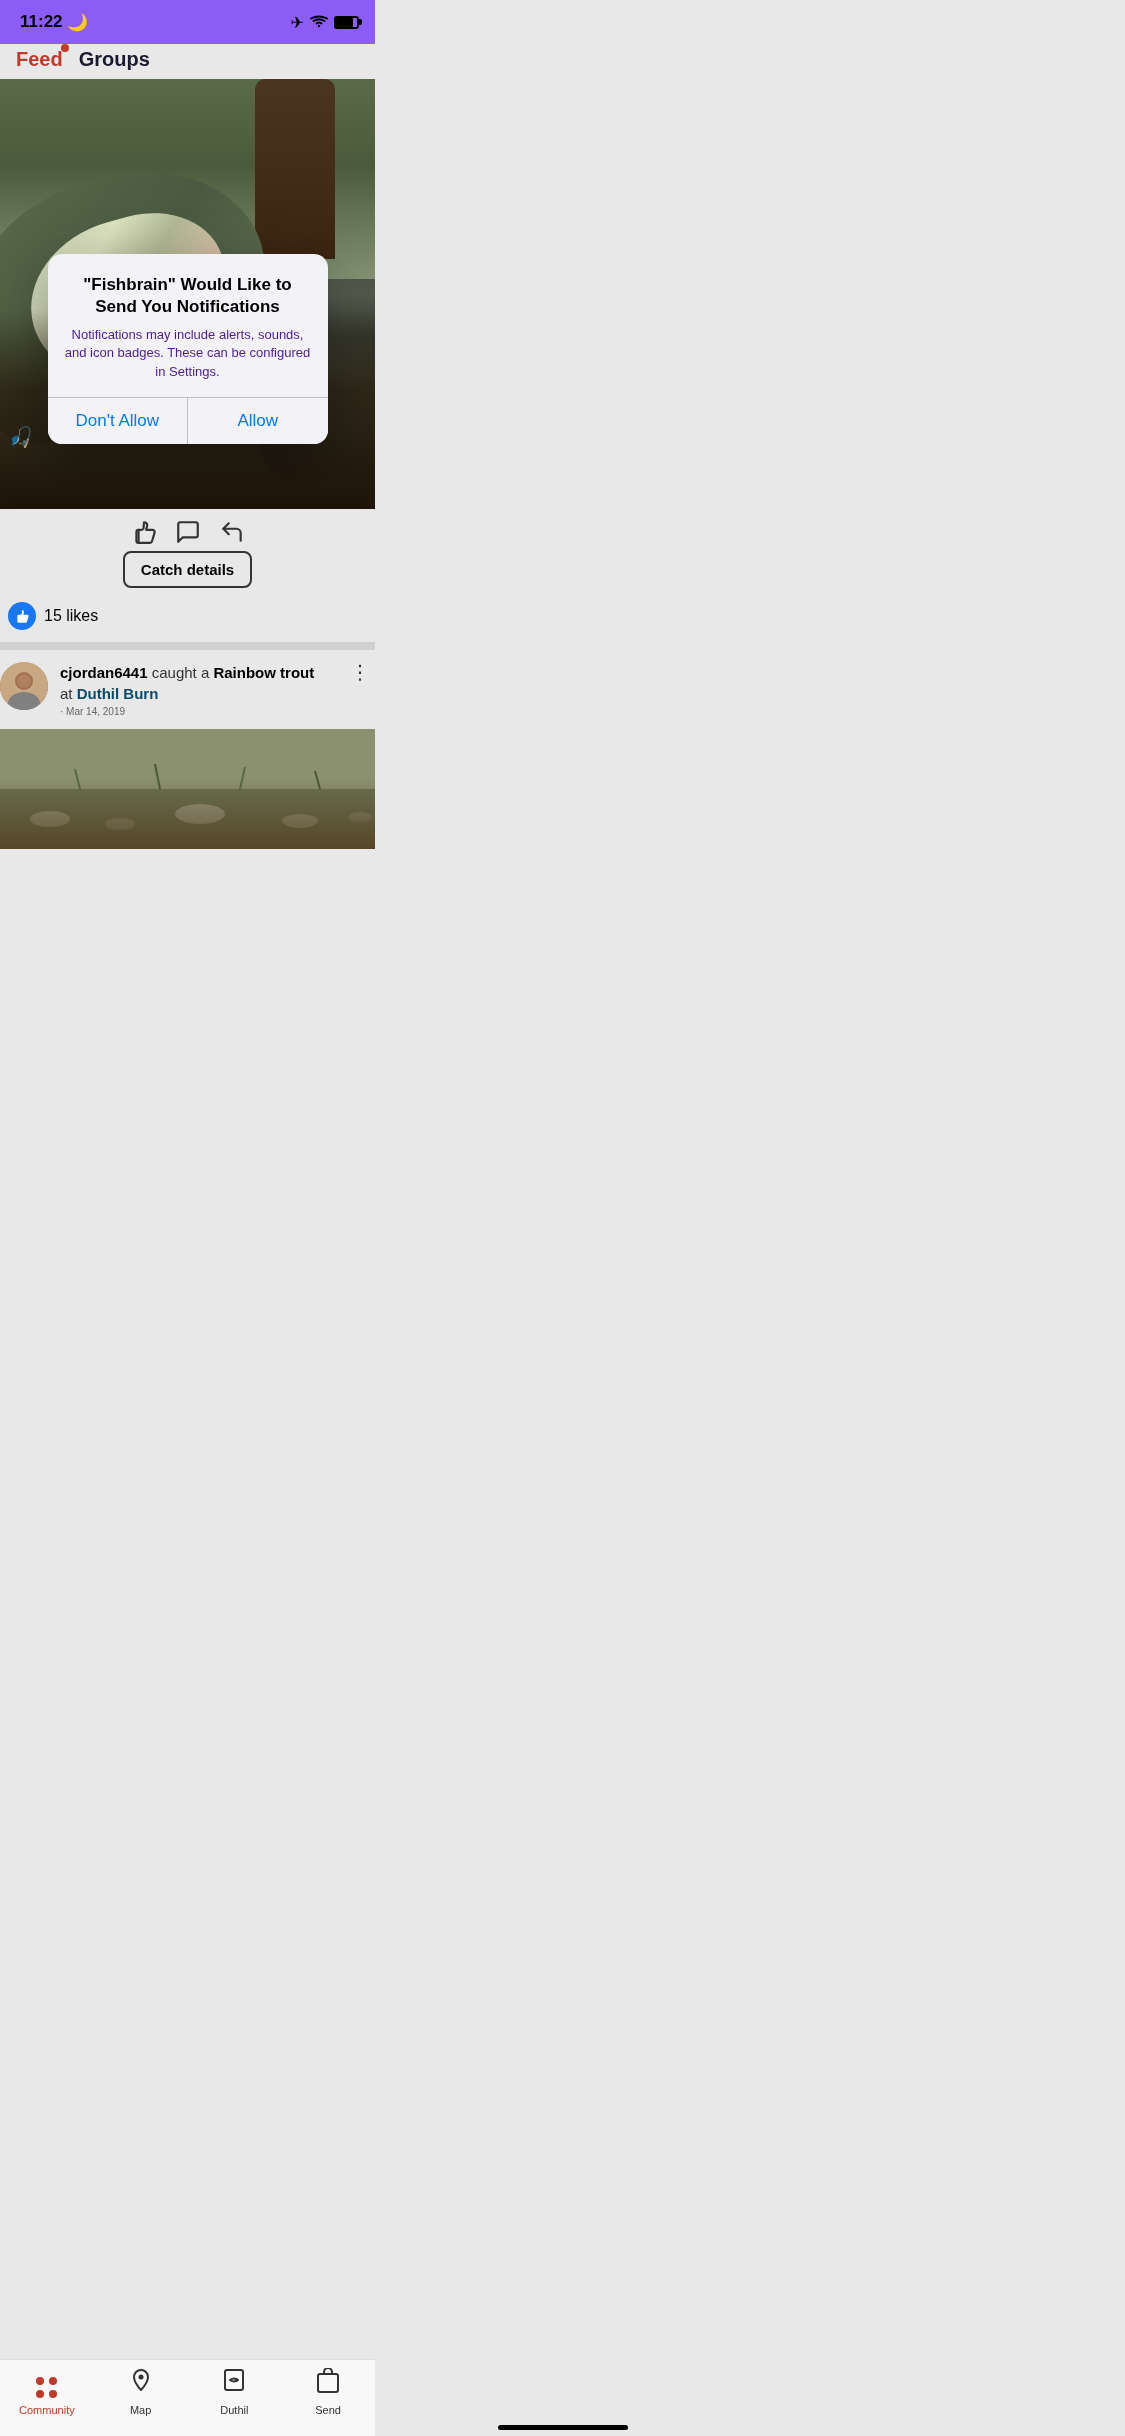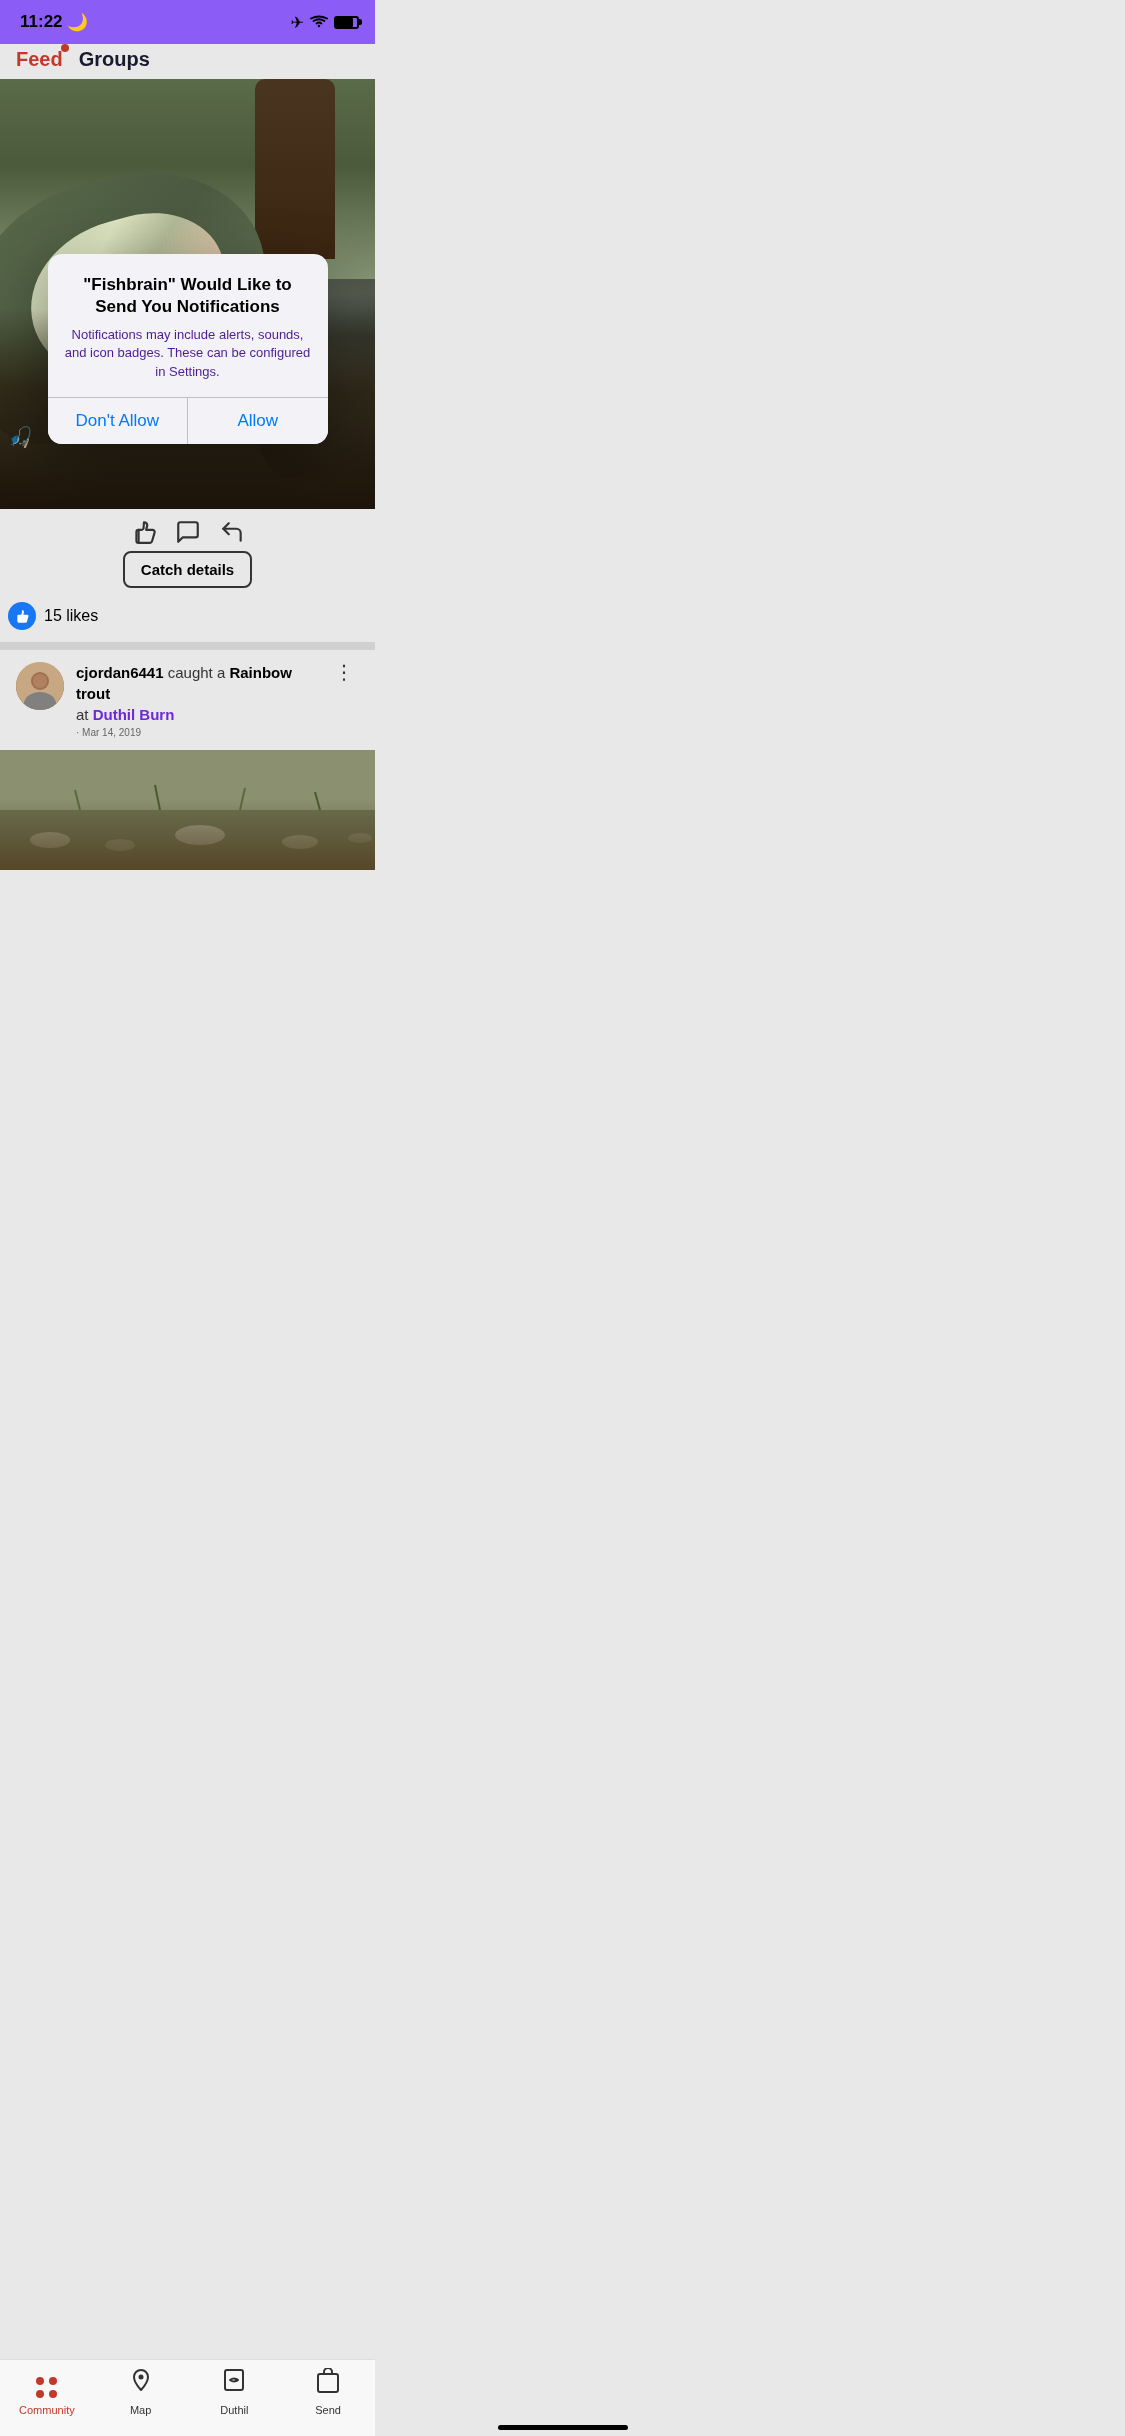--- a/index.html
+++ b/index.html
@@ -309,21 +309,21 @@
 
     
     .section-divider {
       height: 8px;
       background: #d0d0d0;
     }
 
     
     .catch-post {
       background: #e8e8e8;
-      padding: 12px 16px;
+      padding: 12px 0;
       display: flex;
       align-items: flex-start;
       gap: 12px;
     }
 
     .user-avatar {
       width: 48px;
       height: 48px;
       border-radius: 50%;
       overflow: hidden;
@@ -357,21 +357,21 @@
       color: #000;
     }
 
     .catch-text .fish-name {
       font-weight: 700;
       color: #000;
     }
 
     .catch-text .location {
       font-weight: 700;
-      color: #6d28d9;
+      color: #0c4a6e;
     }
 
     .catch-date {
       font-size: 10px;
       color: #666;
       margin-top: 2px;
     }
 
     .more-btn {
       color: #333;

